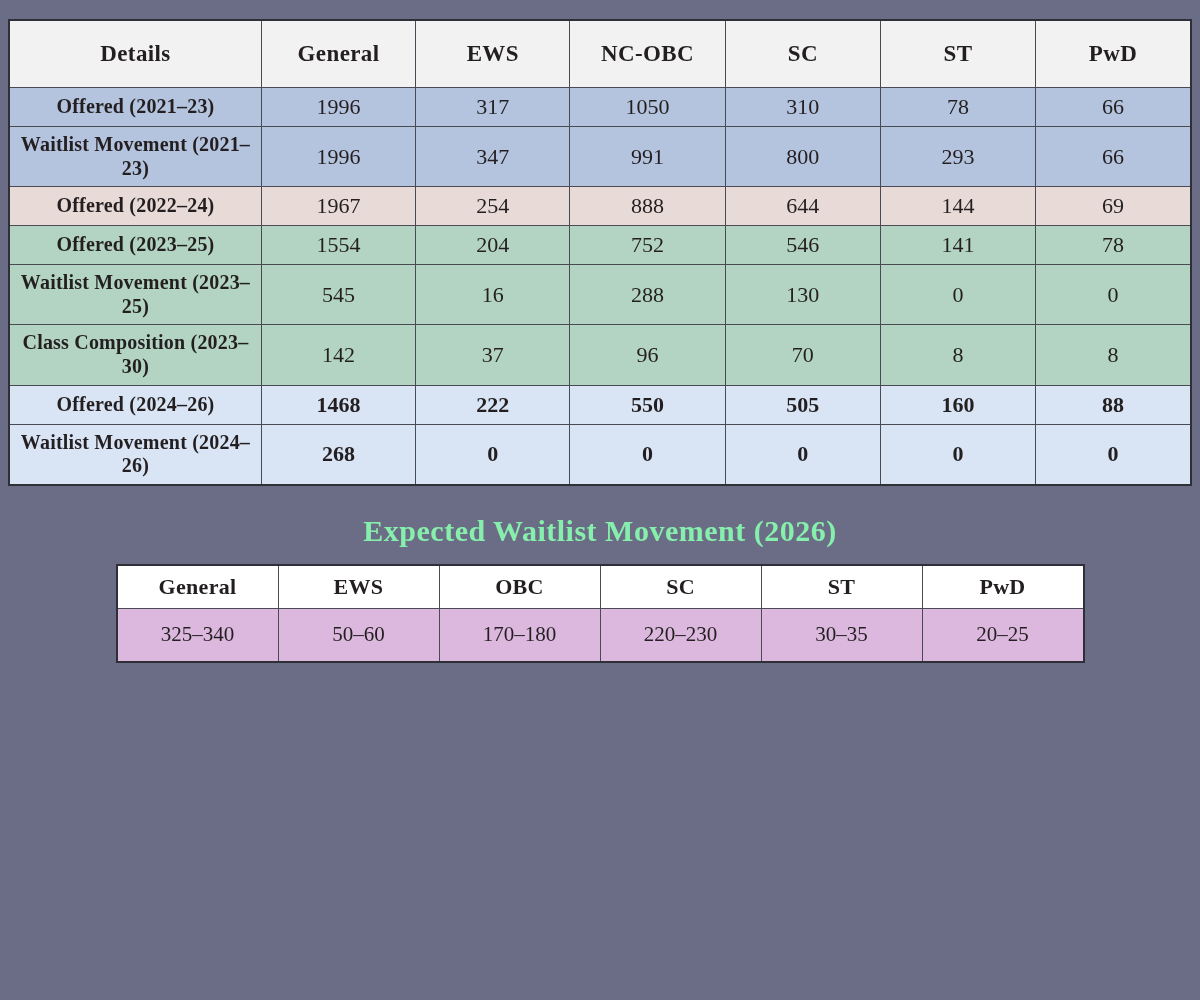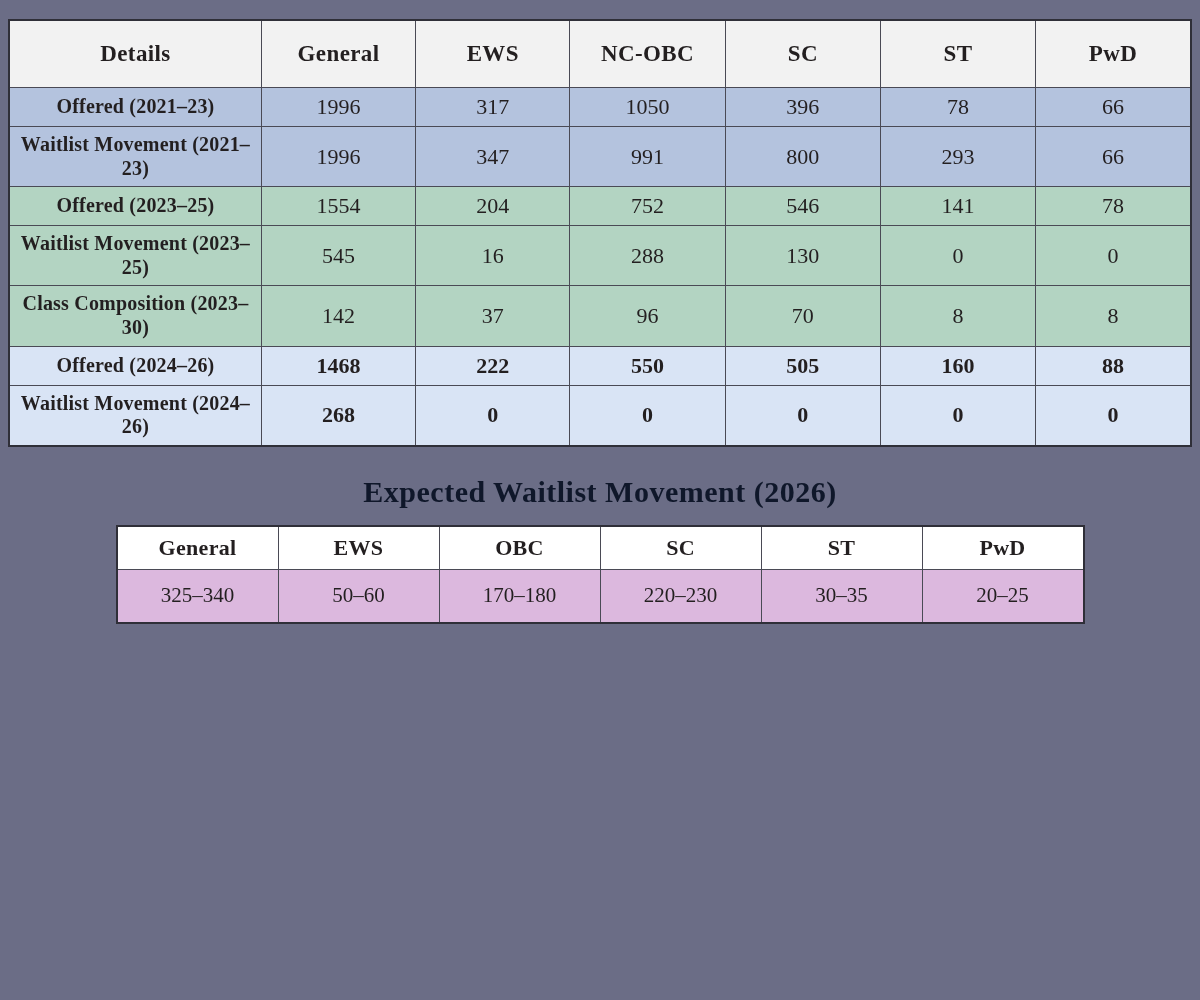--- a/index.html
+++ b/index.html
@@ -65,21 +65,21 @@
   col.c-gen { width: 154px; }
   col.c-ews { width: 154px; }
   col.c-obc { width: 155px; }
   col.c-sc  { width: 155px; }
   col.c-st  { width: 155px; }
   col.c-pwd { width: 155px; }
 
   
   #expected-title {
     text-align: center;
-    color: #0f172a;
+    color: #86efac;
     font-weight: bold;
     font-size: 30px;
     letter-spacing: .5px;
     margin: 28px 0 16px 0;
     font-family: "Liberation Serif", serif;
   }
   
   #expected-wrap {
     display: flex;
     justify-content: center;
@@ -132,32 +132,41 @@
         <th>ST</th>
         <th>PwD</th>
       </tr>
     </thead>
     <tbody>
       <tr class="g-blue">
         <td class="rowlabel">Offered (2021–23)</td>
         <td class="num">1996</td>
         <td class="num">317</td>
         <td class="num">1050</td>
-        <td class="num">396</td>
+        <td class="num">310</td>
         <td class="num">78</td>
         <td class="num">66</td>
       </tr>
       <tr class="g-blue">
         <td class="rowlabel">Waitlist Movement (2021–23)</td>
         <td class="num">1996</td>
         <td class="num">347</td>
         <td class="num">991</td>
         <td class="num">800</td>
         <td class="num">293</td>
         <td class="num">66</td>
+      </tr>
+      <tr class="g-pink">
+        <td class="rowlabel">Offered (2022–24)</td>
+        <td class="num">1967</td>
+        <td class="num">254</td>
+        <td class="num">888</td>
+        <td class="num">644</td>
+        <td class="num">144</td>
+        <td class="num">69</td>
       </tr>
       <tr class="g-green">
         <td class="rowlabel">Offered (2023–25)</td>
         <td class="num">1554</td>
         <td class="num">204</td>
         <td class="num">752</td>
         <td class="num">546</td>
         <td class="num">141</td>
         <td class="num">78</td>
       </tr>

